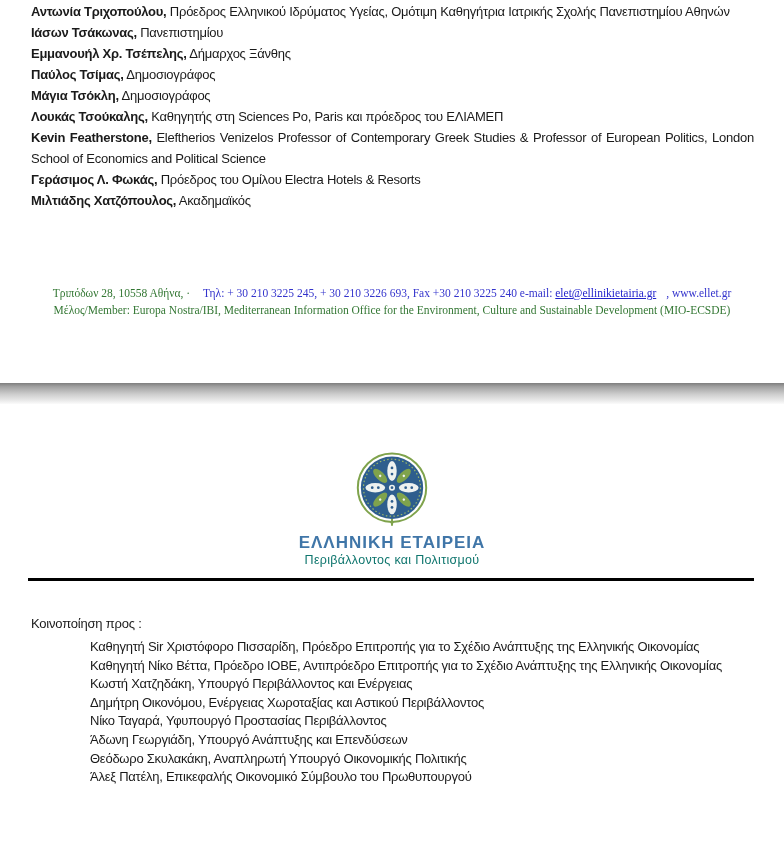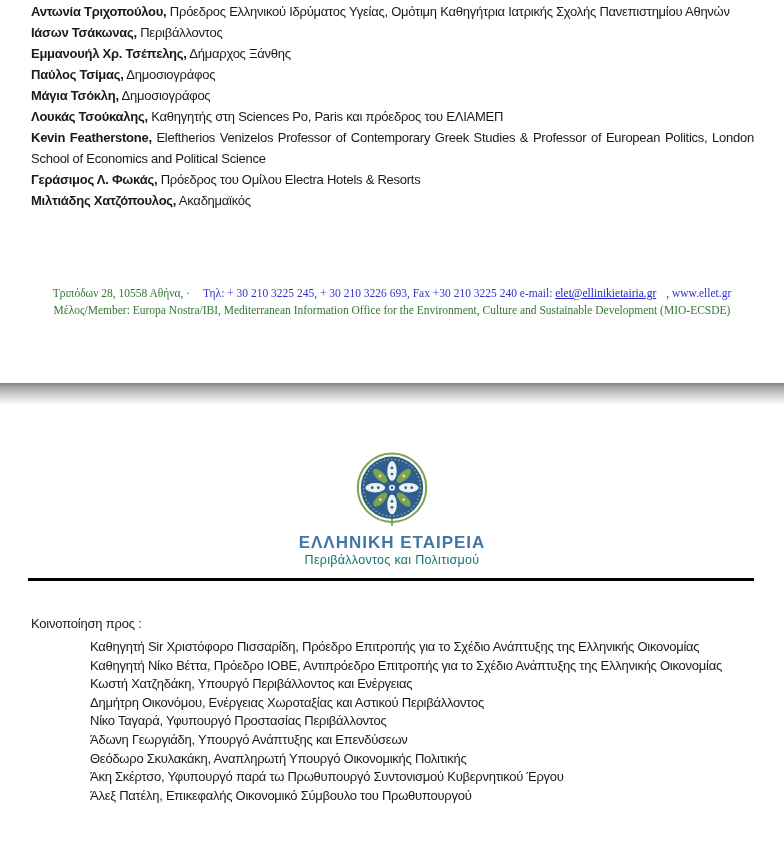--- a/index.html
+++ b/index.html
@@ -92,21 +92,21 @@
     line-height: 18.6px;
     letter-spacing: -0.25px;
     white-space: nowrap;
   }
 </style>
 </head>
 <body>
 
 <div class="top-block">
   <p><b>Αντωνία Τριχοπούλου,</b> <span>Πρόεδρος Ελληνικού Ιδρύματος Υγείας, Ομότιμη Καθηγήτρια Ιατρικής Σχολής Πανεπιστημίου Αθηνών</span></p>
-  <p><b>Ιάσων Τσάκωνας,</b> <span>Περιβάλλοντος</span></p>
+  <p><b>Ιάσων Τσάκωνας,</b> <span>Πανεπιστημίου</span></p>
   <p><b>Εμμανουήλ Χρ. Τσέπελης,</b> <span>Δήμαρχος Ξάνθης</span></p>
   <p><b>Παύλος Τσίμας,</b> <span>Δημοσιογράφος</span></p>
   <p><b>Μάγια Τσόκλη,</b> <span>Δημοσιογράφος</span></p>
   <p><b>Λουκάς Τσούκαλης,</b> <span>Καθηγητής στη Sciences Po, Paris και πρόεδρος του ΕΛΙΑΜΕΠ</span></p>
   <p><b>Kevin Featherstone,</b> <span>Eleftherios Venizelos Professor of Contemporary Greek Studies &amp; Professor of European Politics, London School of Economics and Political Science</span></p>
   <p><b>Γεράσιμος Λ. Φωκάς,</b> <span>Πρόεδρος του Ομίλου Electra Hotels &amp; Resorts</span></p>
   <p><b>Μιλτιάδης Χατζόπουλος,</b> <span>Ακαδημαϊκός</span></p>
 </div>
 
 <div class="letter-footer">
@@ -178,15 +178,14 @@
 
 <div class="cc-label">Κοινοποίηση προς :</div>
 <div class="cc-list">
   <div>Καθηγητή Sir Χριστόφορο Πισσαρίδη, Πρόεδρο Επιτροπής για το Σχέδιο Ανάπτυξης της Ελληνικής Οικονομίας</div>
   <div>Καθηγητή Νίκο Βέττα, Πρόεδρο ΙΟΒΕ, Αντιπρόεδρο Επιτροπής για το Σχέδιο Ανάπτυξης της Ελληνικής Οικονομίας</div>
   <div>Κωστή Χατζηδάκη, Υπουργό Περιβάλλοντος και Ενέργειας</div>
   <div>Δημήτρη Οικονόμου, Ενέργειας Χωροταξίας και Αστικού Περιβάλλοντος</div>
   <div>Νίκο Ταγαρά, Υφυπουργό Προστασίας Περιβάλλοντος</div>
   <div>Άδωνη Γεωργιάδη, Υπουργό Ανάπτυξης και Επενδύσεων</div>
   <div>Θεόδωρο Σκυλακάκη, Αναπληρωτή Υπουργό Οικονομικής Πολιτικής</div>
-  <div>Άκη Σκέρτσο, Υφυπουργό παρά τω Πρωθυπουργό Συντονισμού Κυβερνητικού Έργου</div>
   <div>Άλεξ Πατέλη, Επικεφαλής Οικονομικό Σύμβουλο του Πρωθυπουργού</div>
 </div>
 
 </body></html>

